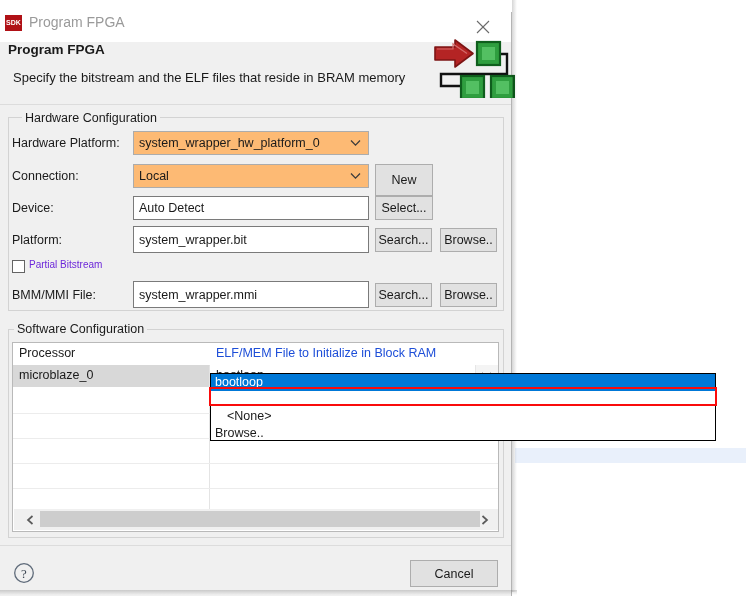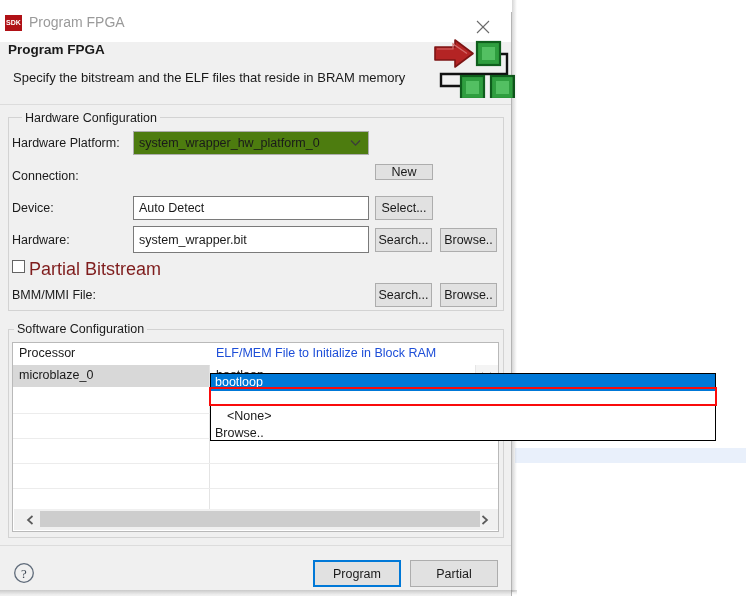--- a/index.html
+++ b/index.html
@@ -123,21 +123,21 @@
 
   
   .lbl {
     position: absolute;
     font-size: 12.5px;
     color: #1a1a1a;
     white-space: nowrap;
   }
   .combo {
     position: absolute;
-    background: #4d7c0f;
+    background: #fdba74;
     border: 1px solid #acacac;
     box-sizing: border-box;
     font-size: 12.5px;
     color: #1a1a1a;
   }
   .combo .txt {
     position: absolute;
     left: 5px; top: 50%;
     transform: translateY(-50%);
     white-space: nowrap;
@@ -182,22 +182,22 @@
   
   .chk-box {
     position: absolute;
     width: 13px; height: 13px;
     background: #ffffff;
     border: 1px solid #646464;
     box-sizing: border-box;
   }
   .chk-lbl {
     position: absolute;
-    font-size: 18px;
-    color: #7f1d1d;
+    font-size: 10px;
+    color: #6d28d9;
   }
 
   
   .tbl {
     position: absolute;
     left: 12px; top: 330px;
     width: 487px; height: 190px;
     background: #ffffff;
     border: 1px solid #b9b9b9;
     box-sizing: border-box;
@@ -383,47 +383,56 @@
 
     <div class="lbl" style="left:12px; top:124px;">Hardware Platform:</div>
     <div class="combo" style="left:133px; top:119px; width:236px; height:24px;">
       <span class="txt">system_wrapper_hw_platform_0</span>
       <svg class="arw" width="11" height="7" viewBox="0 0 11 7">
         <path d="M1 1 L5.5 5.6 L10 1" fill="none" stroke="#3c3c3c" stroke-width="1.3"></path>
       </svg>
     </div>
 
     <div class="lbl" style="left:12px; top:157px;">Connection:</div>
-    <div class="btn" style="left:375px; top:152px; width:58px; height:16px;">
+    <div class="combo" style="left:133px; top:152px; width:236px; height:24px;">
+      <span class="txt">Local</span>
+      <svg class="arw" width="11" height="7" viewBox="0 0 11 7">
+        <path d="M1 1 L5.5 5.6 L10 1" fill="none" stroke="#3c3c3c" stroke-width="1.3"></path>
+      </svg>
+    </div>
+    <div class="btn" style="left:375px; top:152px; width:58px; height:32px;">
       <span>New</span>
     </div>
 
     <div class="lbl" style="left:12px; top:189px;">Device:</div>
     <div class="textfield" style="left:133px; top:184px; width:236px; height:24px;">
       <span class="txt">Auto Detect</span>
     </div>
     <div class="btn" style="left:375px; top:184px; width:58px; height:24px;">
       <span>Select...</span>
     </div>
 
-    <div class="lbl" style="left:12px; top:221px;">Hardware:</div>
+    <div class="lbl" style="left:12px; top:221px;">Platform:</div>
     <div class="textfield" style="left:133px; top:214px; width:236px; height:27px;">
       <span class="txt">system_wrapper.bit</span>
     </div>
     <div class="btn" style="left:375px; top:216px; width:57px; height:24px;">
       <span>Search...</span>
     </div>
     <div class="btn" style="left:440px; top:216px; width:57px; height:24px;">
       <span>Browse..</span>
     </div>
 
     <div class="chk-box" style="left:12px; top:248px;"></div>
     <div class="chk-lbl" style="left:29px; top:247px;">Partial Bitstream</div>
 
     <div class="lbl" style="left:12px; top:276px;">BMM/MMI File:</div>
+    <div class="textfield" style="left:133px; top:269px; width:236px; height:27px;">
+      <span class="txt">system_wrapper.mmi</span>
+    </div>
     <div class="btn" style="left:375px; top:271px; width:57px; height:24px;">
       <span>Search...</span>
     </div>
     <div class="btn" style="left:440px; top:271px; width:57px; height:24px;">
       <span>Browse..</span>
     </div>
 
     <div class="group" style="left:8px; top:317px; width:494px; height:207px;"></div>
     <div class="group-title" style="left:14px; top:310px;">Software Configuration</div>
 
@@ -462,25 +471,22 @@
         </svg>
       </div>
     </div>
 
     <div class="btm-sep"></div>
     <svg class="help-icon" viewBox="0 0 22 22">
       <circle cx="11" cy="11" r="9.3" fill="none" stroke="#5f6b7a" stroke-width="1.3"></circle>
       <text x="11" y="16" font-size="13" fill="#3c4652" text-anchor="middle" font-family="Liberation Serif, serif">?</text>
     </svg>
 
-    <div class="btn-primary" style="left:313px; top:548px; width:88px; height:27px;">
-      <span>Program</span>
-    </div>
     <div class="btn" style="left:410px; top:548px; width:88px; height:27px;">
-      <span>Partial</span>
+      <span>Cancel</span>
     </div>
 
   </div>
 
   <div class="dialog-shadow"></div>
   <div class="dialog-shadow-b"></div>
 
   <div class="popup">
     <div class="item sel" style="top:0px;">bootloop</div>
     <div class="item" style="top:34px;padding-left:16px;">&lt;None&gt;</div>

